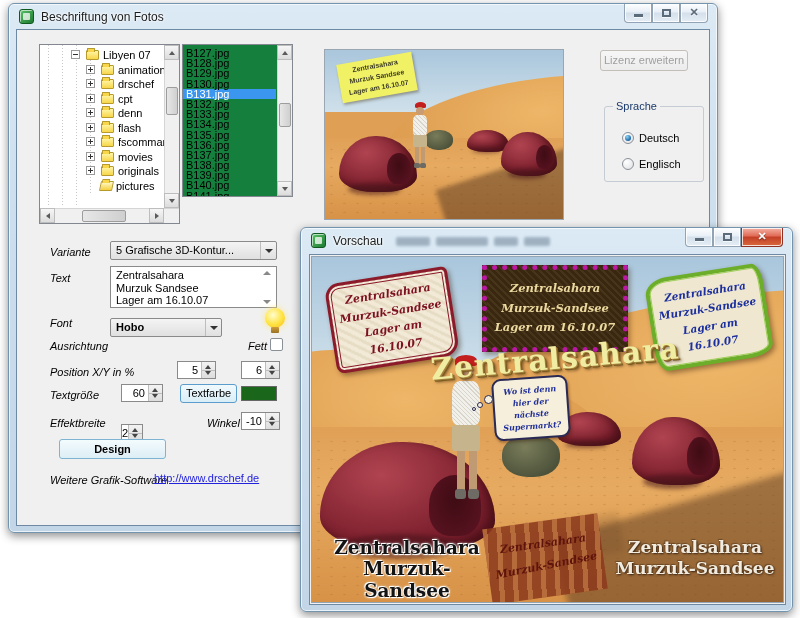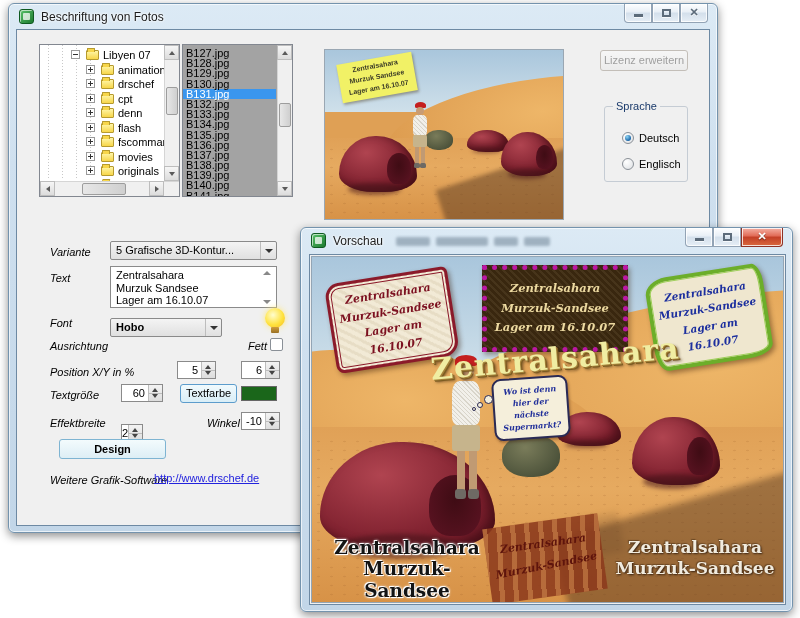--- a/index.html
+++ b/index.html
@@ -33,21 +33,21 @@
   .glyph-x { position:absolute; left:0; right:0; top:2px; text-align:center;
     font-size:11px; font-weight:bold; color:#5c6b7a; text-shadow:0 1px 0 rgba(255,255,255,.7); }
   .close-red .glyph-x { color:#fff; text-shadow:0 1px 1px rgba(0,0,0,.5); }
   .client { position:absolute; background:#f0f0f0; border:1px solid #6d89a3; }
 
   
   #main-win { left:8px; top:3px; width:710px; height:530px; }
   #main-client { left:7px; top:25px; width:694px; height:497px; }
 
   
-  .tree { position:absolute; left:22px; top:14px; width:141px; height:153px; background:#fff;
+  .tree { position:absolute; left:22px; top:14px; width:141px; height:180px; background:#fff;
     border:1px solid #828790; overflow:hidden; font-size:11px; }
   .guide { position:absolute; top:0; bottom:16px; width:1px;
     background-image:linear-gradient(#c8c8c8 1px, transparent 1px); background-size:1px 3px; }
   .trow { position:absolute; height:14px; line-height:14px; white-space:nowrap; color:#000; }
   .expander { position:absolute; width:9px; height:9px; top:2px; background:#fff;
     border:1px solid #9a9a9a; }
   .expander::before { content:""; position:absolute; left:1px; right:1px; top:3px; height:1px; background:#333; }
   .expander.plus::after { content:""; position:absolute; top:1px; bottom:1px; left:3px; width:1px; background:#333; }
   .folder { position:absolute; width:13px; height:10px; top:2px;
     background:linear-gradient(180deg,#fff6a8,#f7d64a); border:1px solid #b69a2e; border-radius:1px; }
@@ -62,21 +62,21 @@
   .sb-h { position:absolute; left:0; right:0; bottom:0; height:15px; background:#f0f0f0; border-top:1px solid #d5d5d5; }
   .sb-btn { position:absolute; width:15px; height:15px; background:linear-gradient(180deg,#f6f6f6,#dcdcdc); border:1px solid #bdbdbd; }
   .sb-thumb { position:absolute; background:linear-gradient(90deg,#e7e7e7,#cfcfcf); border:1px solid #9d9d9d; border-radius:2px; }
   .arr { width:0; height:0; position:absolute; }
   .arr.up   { left:4px; top:5px; border-left:3px solid transparent; border-right:3px solid transparent; border-bottom:4px solid #5a5a5a; }
   .arr.down { left:4px; top:5px; border-left:3px solid transparent; border-right:3px solid transparent; border-top:4px solid #5a5a5a; }
   .arr.left { left:5px; top:4px; border-top:3px solid transparent; border-bottom:3px solid transparent; border-right:4px solid #5a5a5a; }
   .arr.right{ left:5px; top:4px; border-top:3px solid transparent; border-bottom:3px solid transparent; border-left:4px solid #5a5a5a; }
 
   
-  .flist { position:absolute; left:165px; top:14px; width:111px; height:153px; background:#a3a3a3;
+  .flist { position:absolute; left:165px; top:14px; width:111px; height:153px; background:#15803d;
     border:1px solid #828790; font-size:11px; overflow:hidden; }
   .fitem { height:10.2px; line-height:10.4px; padding-left:3px; color:#000; }
   .fitem.sel { background:#3a96ee; color:#fff; }
 
   
   .photo-s { position:absolute; left:307px; top:19px; width:240px; height:171px;
     border:1px solid #9aa7b3; overflow:hidden; background:#dfa055; }
 
   
   .sky { position:absolute; left:0; top:0; right:0; background:linear-gradient(180deg,#a9c6dc,#cfe0ea); }
@@ -351,21 +351,21 @@
 
       <div class="note-y" style="left:14px; top:8px; width:76px">
         <div>Zentralsahara</div>
         <div>Murzuk Sandsee</div>
         <div>Lager am 16.10.07</div>
       </div>
     </div>
 
     <div class="btn-dis">Lizenz erweitern</div>
 
-    <div class="groupbox" style="left:587px; top:76px; width:84px; height:76px">
+    <div class="groupbox" style="left:587px; top:76px; width:100px; height:76px">
       <div class="gb-label">Sprache</div>
       <div class="radio-row" style="left:17px; top:25px">
         <div class="radio on"></div>
         <span class="radio-txt">Deutsch</span>
       </div>
       <div class="radio-row" style="left:17px; top:51px">
         <div class="radio"></div>
         <span class="radio-txt">Englisch</span>
       </div>
     </div>

